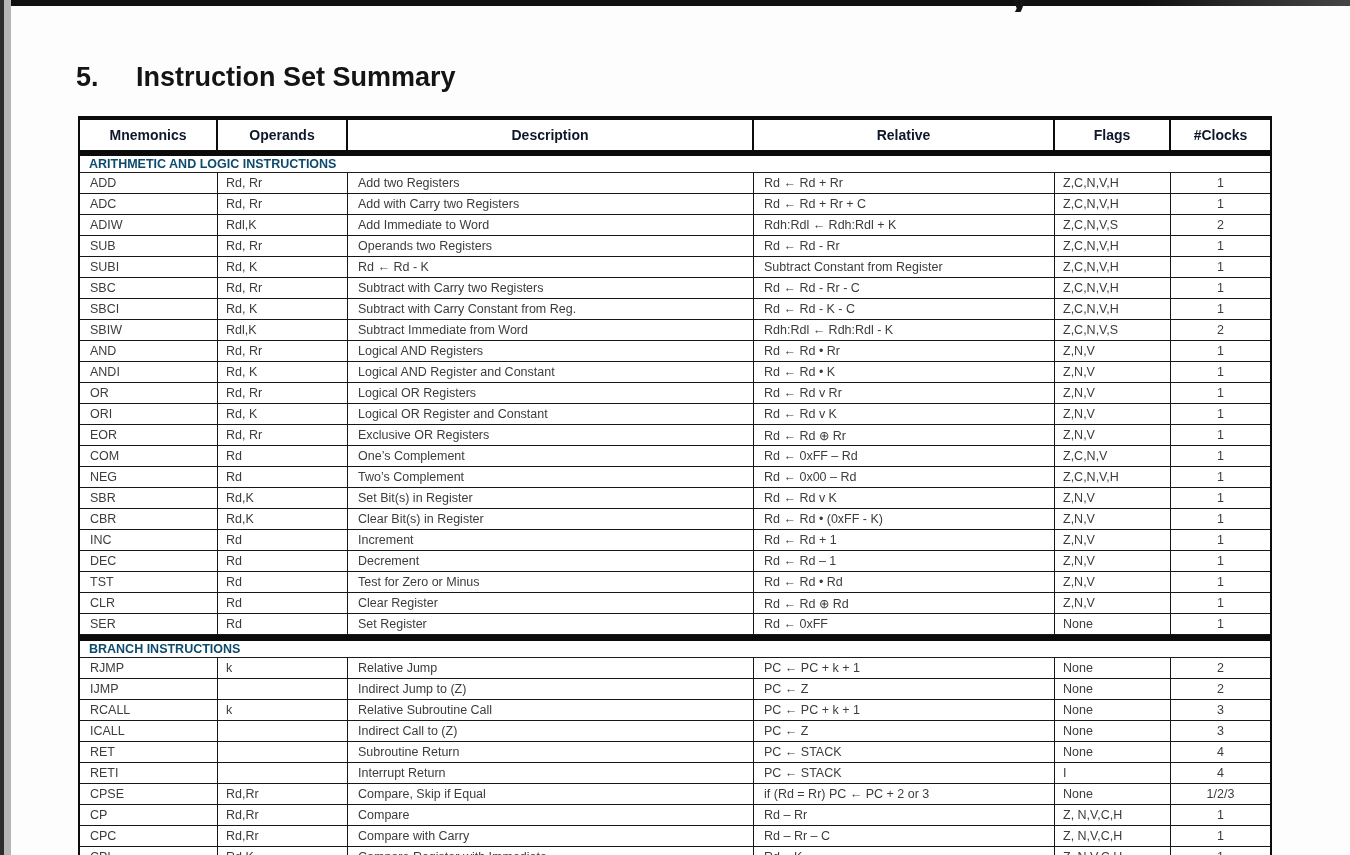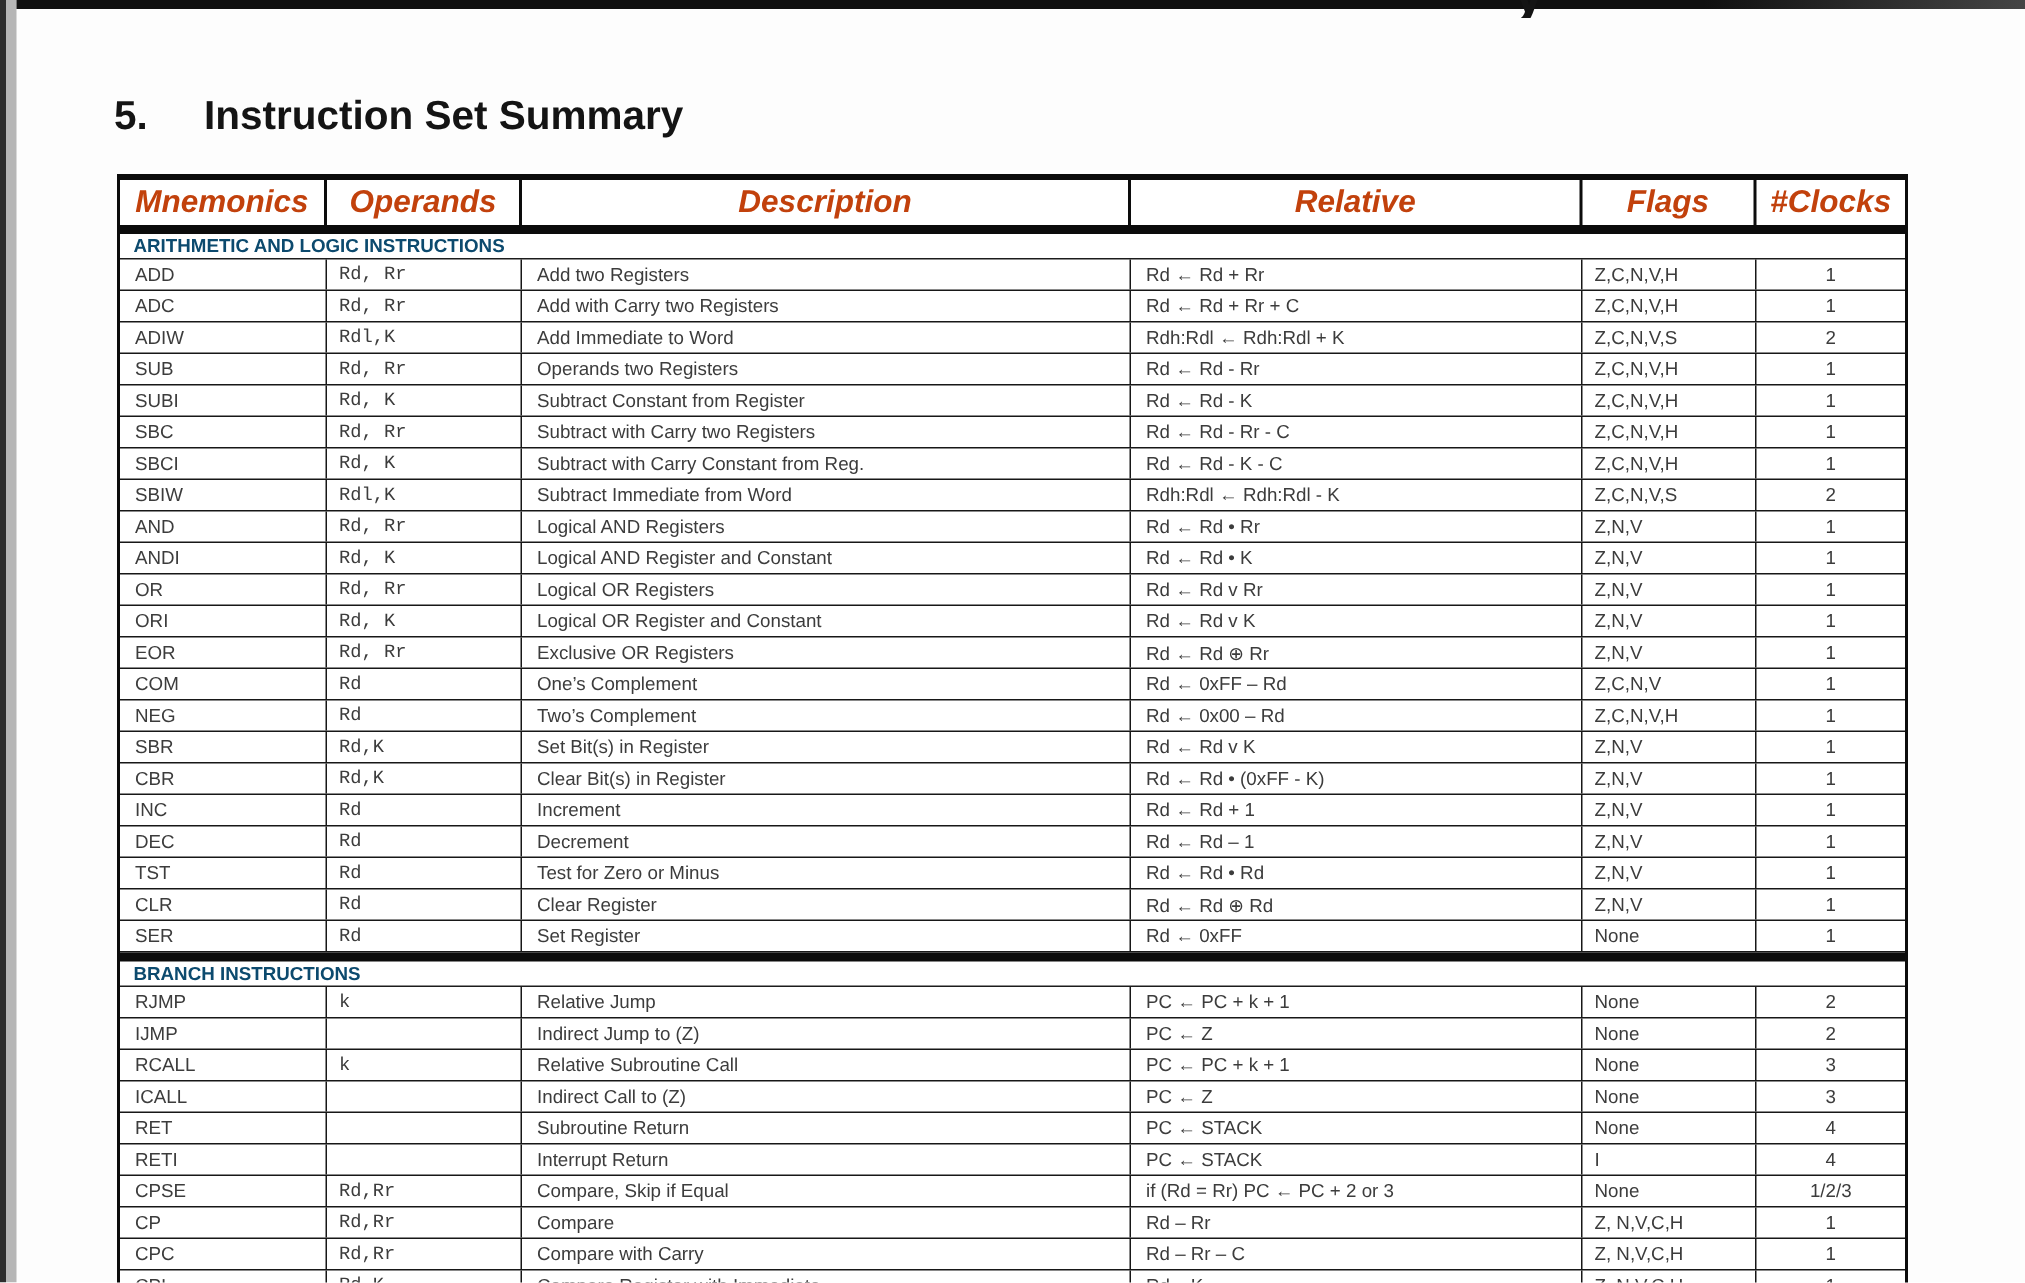--- a/index.html
+++ b/index.html
@@ -22,35 +22,35 @@
            font-weight:bold; font-size:27px; }
   .title .num { width:60px; }
 
   
   .itable { position:absolute; left:78px; top:116px; width:1194px;
             border-left:2px solid #0c0c0c; border-right:2px solid #0c0c0c;
             border-top:4px solid #0c0c0c; background:#fff; }
   .grid6 { display:grid; grid-template-columns:138px 130px 406px 301px 116px 99px; }
   .thead { height:30px; }
   .thead .cell { display:flex; align-items:center; justify-content:center;
-                 font-weight:bold; font-size:21px; color:#c2410c;
-                 border-right:2px solid #0c0c0c;font-style:italic; }
+                 font-weight:bold; font-size:14px; color:#0f172a;
+                 border-right:2px solid #0c0c0c; }
   .thead .cell:last-child { border-right:none; }
 
   .section-bar { height:6px; background:#0b0b0b; }
   .section-row { height:17px; display:flex; align-items:center; padding-left:9px;
                  font-weight:bold; font-size:12.5px; color:#0c4a6e;
                  border-bottom:1px solid #1c1c1c; }
 
   .trow { height:21px; border-bottom:1.5px solid #171717; }
   .trow .cell { display:flex; align-items:center; font-size:12.5px; color:#3c3c3c;
                 border-right:1.5px solid #171717; overflow:hidden; white-space:nowrap; }
   .trow .cell:last-child { border-right:none; }
   .c0 { padding-left:10px; }
-  .c1 { padding-left:8px;font-family:Liberation Mono, monospace; }
+  .c1 { padding-left:8px; }
   .c2 { padding-left:10px; }
   .c3 { padding-left:10px; }
   .c4 { padding-left:8px; }
   .c5 { justify-content:center; padding-left:0; }
 </style>
 </head>
 <body>
 
 <div class="page">
 
@@ -107,22 +107,22 @@
           <div class="cell c0">SUB</div>
           <div class="cell c1">Rd, Rr</div>
           <div class="cell c2">Operands two Registers</div>
           <div class="cell c3">Rd ← Rd - Rr</div>
           <div class="cell c4">Z,C,N,V,H</div>
           <div class="cell c5">1</div>
         </div>
         <div class="trow grid6">
           <div class="cell c0">SUBI</div>
           <div class="cell c1">Rd, K</div>
+          <div class="cell c3">Rd ← Rd - K</div>
           <div class="cell c2">Subtract Constant from Register</div>
-          <div class="cell c3">Rd ← Rd - K</div>
           <div class="cell c4">Z,C,N,V,H</div>
           <div class="cell c5">1</div>
         </div>
         <div class="trow grid6">
           <div class="cell c0">SBC</div>
           <div class="cell c1">Rd, Rr</div>
           <div class="cell c2">Subtract with Carry two Registers</div>
           <div class="cell c3">Rd ← Rd - Rr - C</div>
           <div class="cell c4">Z,C,N,V,H</div>
           <div class="cell c5">1</div>

